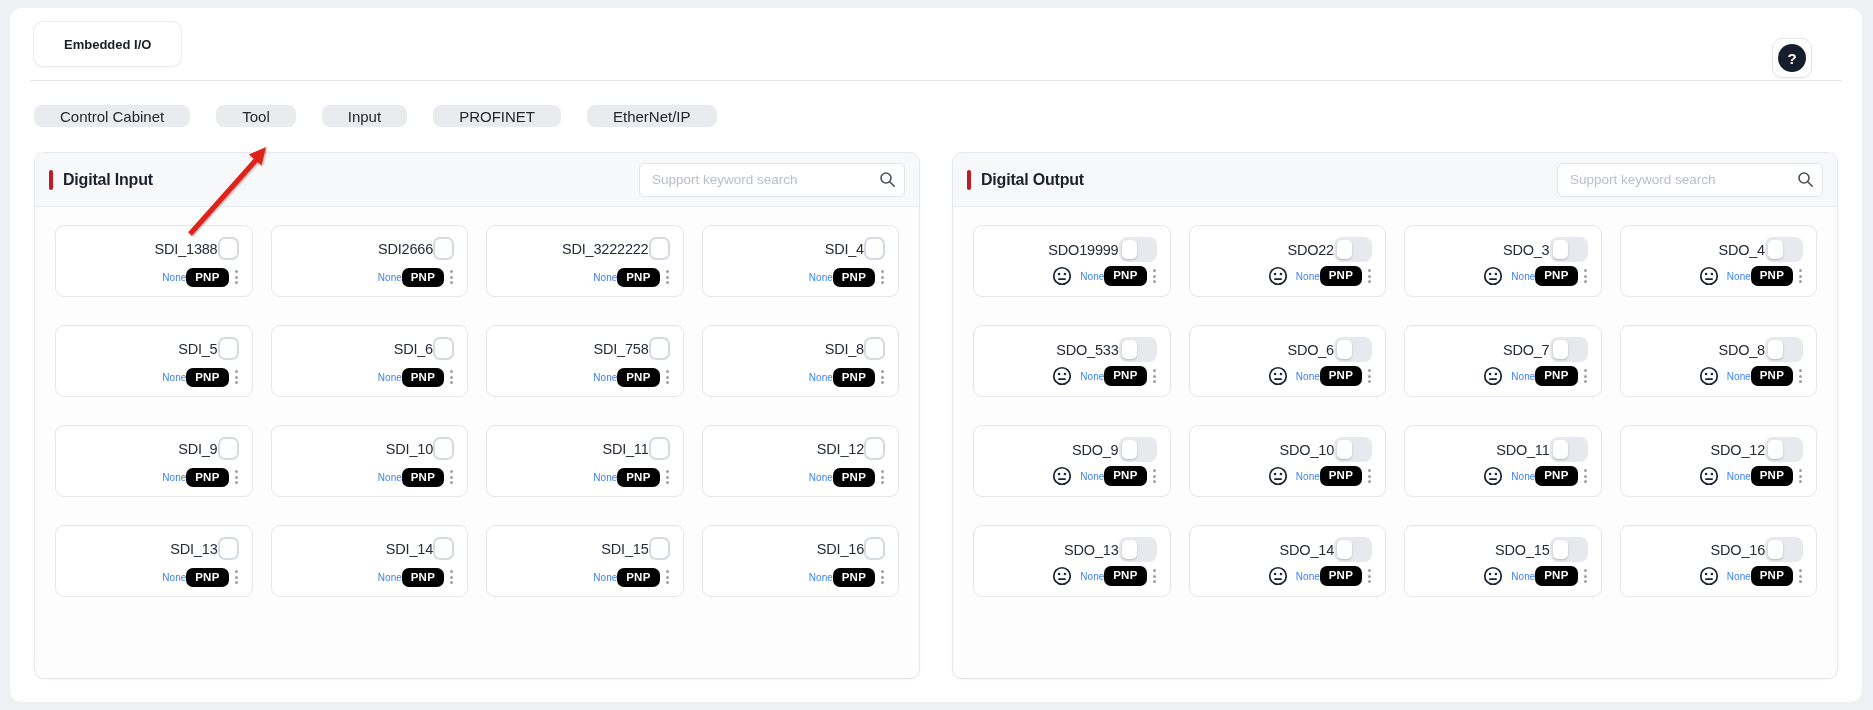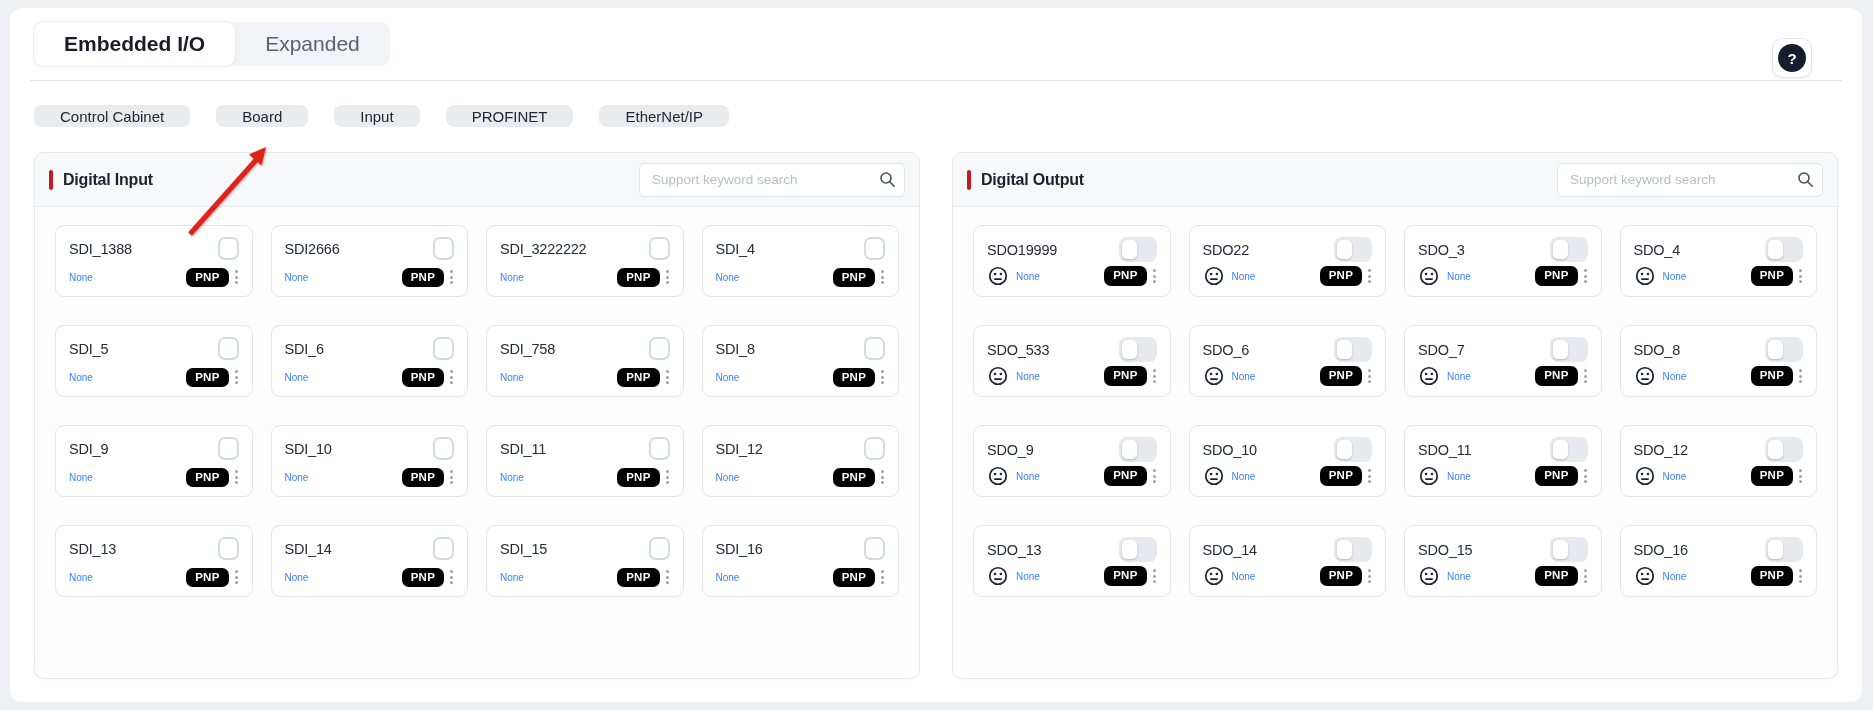--- a/index.html
+++ b/index.html
@@ -3,21 +3,21 @@
 <meta charset="utf-8">
 <style>
   * { margin:0; padding:0; box-sizing:border-box; }
   html,body { width:1873px; height:710px; background:#eef0f3; font-family:"Liberation Sans", sans-serif; overflow:hidden; }
 
   .app { position:absolute; left:10px; top:8px; width:1852px; height:694px;
          background:#ffffff; border-radius:12px; padding:14px 24px 0; }
 
   
   .tabstrip { display:inline-flex; background:#f2f3f6; border-radius:9px; }
-  .tab { height:44px; padding:0 30px; display:flex; align-items:center; font-size:21px;
+  .tab { height:44px; padding:0 30px; display:flex; align-items:center; font-size:13px;
          color:#5c6170; cursor:pointer; border-radius:9px; white-space:nowrap; }
   .tab.active { background:#ffffff; color:#191d28; font-weight:bold;
                 box-shadow:0 0 0 1px #ebecf0, 0 1px 3px rgba(20,25,40,.08); }
 
   .help-btn { position:absolute; right:26px; top:16px; width:40px; height:40px; background:#fff;
               border:1px solid #e2e5eb; border-radius:10px; display:flex; align-items:center;
               justify-content:center; cursor:pointer; box-shadow:0 1px 2px rgba(0,0,0,.05); }
   .help-circle { width:28px; height:28px; border-radius:50%; background:#161d2d; color:#fff;
                  font-weight:bold; font-size:15px; display:flex; align-items:center; justify-content:center; }
 
@@ -43,21 +43,21 @@
                      padding:0 34px 0 12px; font-size:13.5px; color:#333; background:#fff;
                      font-family:"Liberation Sans", sans-serif; outline:none; }
   .searchbox input::placeholder { color:#b9bdc6; }
   .search-icon { position:absolute; right:9px; top:8px; }
 
   .panel-body { padding:18px 20px 0; display:grid; grid-template-columns:repeat(4,1fr);
                 column-gap:18px; row-gap:28px; align-content:start; }
 
   
   .card { height:72px; background:#ffffff; border:1px solid #e4e6ea; border-radius:9px;
-          padding:11px 13px 9px; display:flex; flex-direction:column; justify-content:space-between; }
+          padding:11px 13px 9px; display:flex; flex-direction:column; justify-content:space-between;align-items:flex-end; }
   .card-row { display:flex; align-items:center; justify-content:space-between; }
   .card-name { font-size:14.5px; color:#262b36; letter-spacing:-.2px; }
   .card-left { display:flex; align-items:center; gap:7px; }
   .card-value { font-size:10px; color:#3b82f6; }
   .card-right { display:flex; align-items:center; gap:5px; }
 
   .checkbox { width:21px; height:23px; border:2px solid #d5d9e0; border-radius:7px; background:#fff; cursor:pointer; }
 
   .toggle { position:relative; width:38px; height:25px; background:#e7e9ee; border-radius:8px; cursor:pointer; }
   .toggle .knob { position:absolute; left:3px; top:3px; width:15px; height:19px; background:#ffffff;
@@ -75,34 +75,31 @@
 </head>
 <body>
 
 <div class="app">
 
   <div style="position:relative;">
     <div class="tabstrip" id="tabstrip">
         <div class="tab active">
           <span>Embedded I/O</span>
         </div>
-        <div class="tab">
-          <span>Expanded</span>
-        </div>
       </div>
     <button class="help-btn">
       <span class="help-circle">?</span>
     </button>
   </div>
 
   <div class="divider"></div>
 
   <div class="catrow" id="catrow">
       <button class="catbtn">Control Cabinet</button>
-      <button class="catbtn">Board</button>
+      <button class="catbtn">Tool</button>
       <button class="catbtn">Input</button>
       <button class="catbtn">PROFINET</button>
       <button class="catbtn">EtherNet/IP</button>
     </div>
 
   <div class="panels">
 
     <section class="panel">
       <div class="panel-header">
         <span class="accent-bar"></span>

